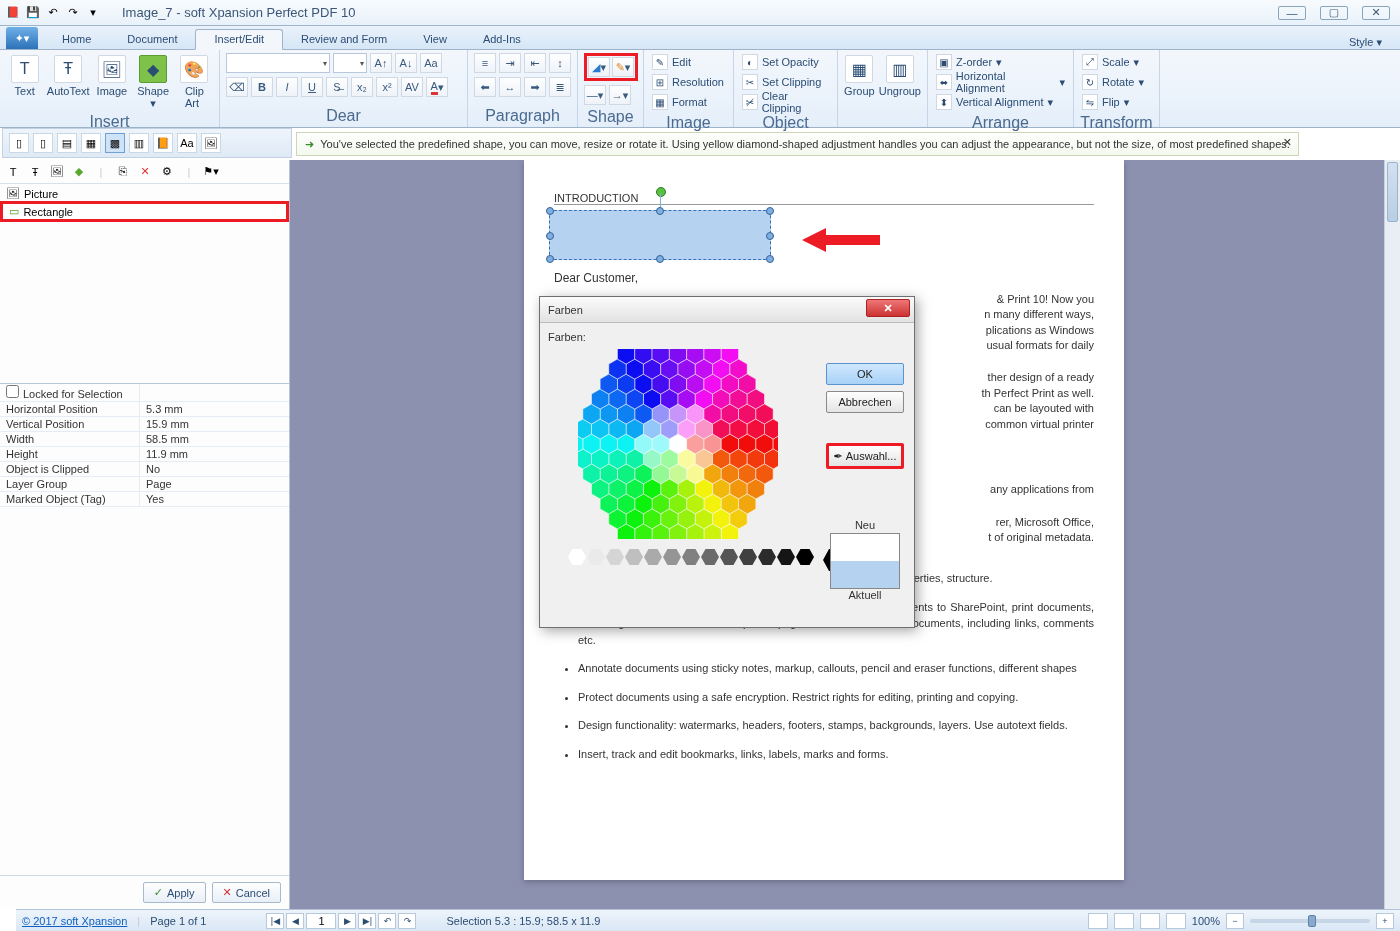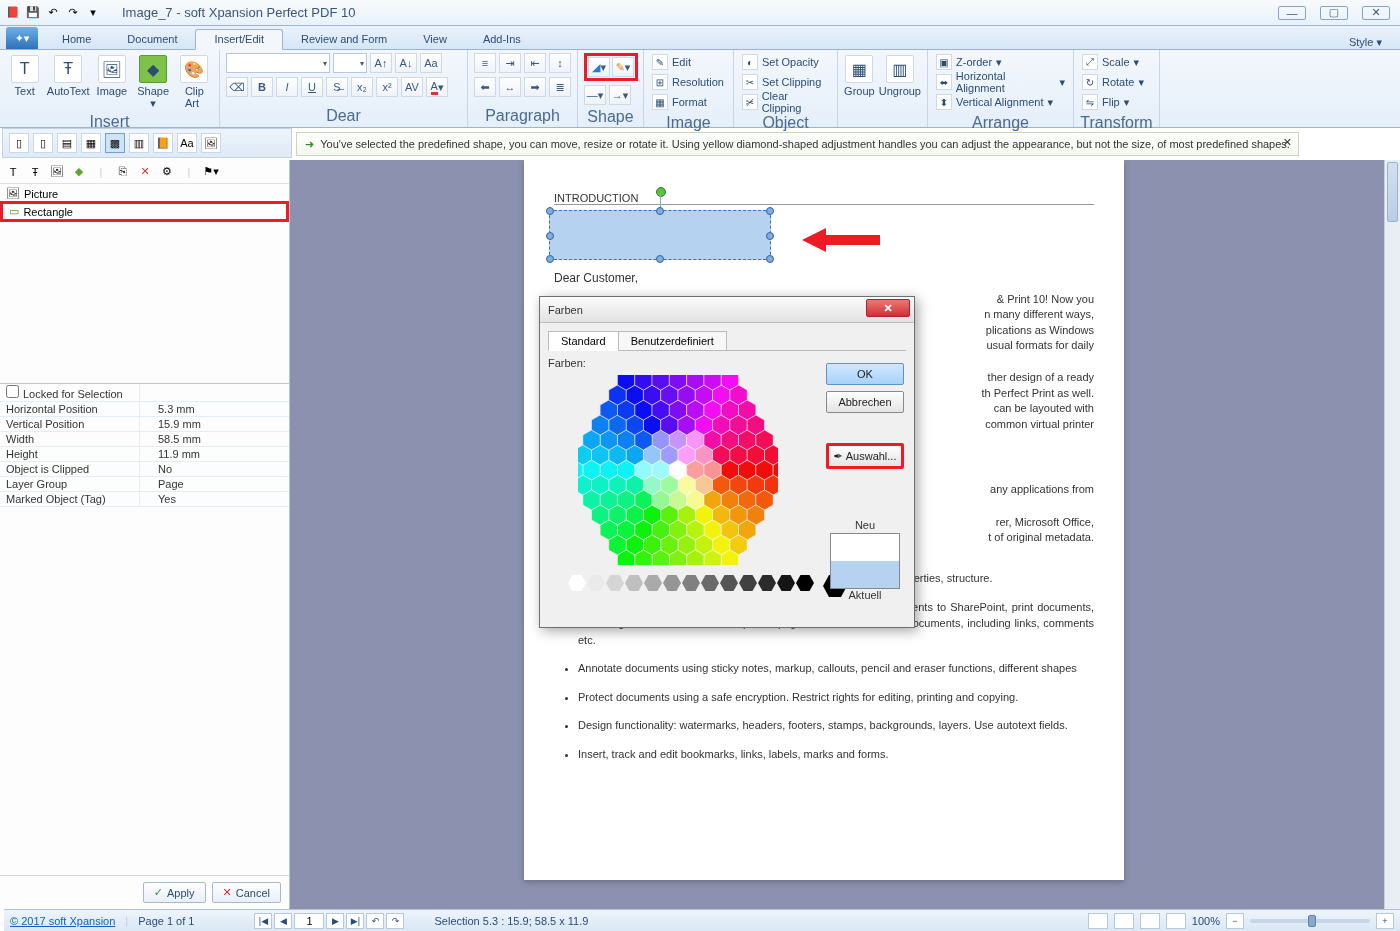--- a/index.html
+++ b/index.html
@@ -50,21 +50,21 @@
 .side-hdr{height:22px;background:linear-gradient(#eaf2fb,#d7e5f4);border-bottom:1px solid #b5c6d8;padding:3px 8px;color:#2b4d74;font-weight:600;}
 .side-tb{height:24px;border-bottom:1px solid #d6e1ec;display:flex;align-items:center;padding:0 4px;gap:4px;}
 .side-tb span{width:18px;height:18px;display:inline-flex;align-items:center;justify-content:center;border:1px solid transparent;}
 .tree{flex:0 0 200px;border-bottom:1px solid #b5c6d8;padding:2px 0;overflow:auto;}
 .tree-item{display:flex;align-items:center;gap:4px;padding:1px 6px;}
 .tree-item.sel{background:#fff;}
 .red-outline{border:3px solid #ed1c24;display:inline-block;}
 .prop-hdr{display:flex;background:linear-gradient(#f4f8fc,#e7eff8);border-bottom:1px solid #cdd9e6;}
 .prop-hdr div{flex:1;padding:3px 6px;color:#2b4d74;border-right:1px solid #cdd9e6;}
 .prop-tbl{flex:1;overflow:auto;}
-.prop-row{display:flex;border-bottom:1px solid #e6ecf3;gap:12px;}
+.prop-row{display:flex;border-bottom:1px solid #e6ecf3;}
 .prop-row div{padding:1px 6px;}
 .prop-row .pn{width:140px;border-right:1px solid #e6ecf3;color:#333;}
 .prop-row .pv{flex:1;color:#333;}
 .side-foot{height:34px;border-top:1px solid #cdd9e6;display:flex;align-items:center;justify-content:flex-end;gap:6px;padding:0 8px;}
 .sbtn{border:1px solid #a7b9cc;background:linear-gradient(#fefefe,#e8eff7);padding:3px 10px;border-radius:2px;display:flex;align-items:center;gap:4px;color:#2b4d74;}
 
 
 .canvas-wrap{flex:1;background:#8d91b0;position:relative;overflow:hidden;}
 .page{position:absolute;left:234px;top:0;width:600px;height:720px;background:#fff;box-shadow:0 2px 6px rgba(0,0,0,.25);}
 .page-hr{position:absolute;left:30px;right:30px;top:44px;border-top:1px solid #999;}
@@ -95,21 +95,21 @@
 .dlg-right{position:absolute;right:10px;top:40px;width:78px;display:flex;flex-direction:column;gap:6px;}
 .dbtn{height:22px;border:1px solid #8a8a8a;background:linear-gradient(#fefefe,#e4e4e4);border-radius:2px;display:flex;align-items:center;justify-content:center;color:#222;}
 .dbtn.primary{background:linear-gradient(#cfe8ff,#a9d1f7);border-color:#5a93cf;}
 .dbtn.hl{border:3px solid #ed1c24;height:26px;gap:3px;}
 .preview{margin-top:44px;}
 .preview .lbl{text-align:center;margin-bottom:2px;color:#333;}
 .preview .sw{width:70px;height:56px;border:1px solid #888;margin:0 auto;display:flex;flex-direction:column;}
 .preview .sw div{flex:1;}
 
 
-.status{position:absolute;left:4px;right:0;bottom:0;height:22px;background:linear-gradient(#eef4fb,#d9e7f5);border-top:1px solid #b0c3d7;display:flex;align-items:center;padding:0 6px;gap:10px;color:#2b4d74;}
+.status{position:absolute;left:16px;right:0;bottom:0;height:22px;background:linear-gradient(#eef4fb,#d9e7f5);border-top:1px solid #b0c3d7;display:flex;align-items:center;padding:0 6px;gap:10px;color:#2b4d74;}
 .status .link{color:#1060c0;text-decoration:underline;}
 .status .nav{display:flex;align-items:center;gap:2px;}
 .status .navbtn{width:18px;height:16px;border:1px solid #b6c8da;background:#fff;display:flex;align-items:center;justify-content:center;font-size:9px;}
 .status input{width:30px;height:16px;border:1px solid #b6c8da;text-align:center;}
 .status .right{margin-left:auto;display:flex;align-items:center;gap:6px;}
 .status .viewbtn{width:20px;height:16px;border:1px solid #b6c8da;background:#fff;}
 .status .slider{width:120px;height:4px;background:#c7d6e6;position:relative;border-radius:2px;}
 .status .slider .th{position:absolute;left:58px;top:-4px;width:8px;height:12px;background:#87a9cb;border:1px solid #5e82a7;border-radius:2px;}
 </style>
 </head>
@@ -450,24 +450,20 @@
     <div class="vscroll">
         <div class="thumb"></div>
       </div>
   </div>
 </div>
 
 <div class="dialog">
   <div class="dlg-title">Farben</div>
   <div class="dlg-close">✕</div>
   <div class="dlg-body">
-    <div class="dlg-tabs">
-      <div class="dlg-tab active">Standard</div>
-      <div class="dlg-tab">Benutzerdefiniert</div>
-    </div>
     <div class="dlg-lbl">Farben:</div>
     <div class="hexwheel">
       <svg width="200" height="190" viewBox="0 0 200 190" id="hexsvg">
           <polygon points="108.66025403784438,100 100,105 91.33974596215562,100 91.3397459621556,90 100,85 108.66025403784438,90" fill="#ffffff" stroke="#fff" stroke-width="0.5"></polygon>
           <polygon points="125.96025403784438,100 117.3,105 108.63974596215562,100 108.63974596215562,90 117.3,85 125.96025403784438,90" fill="hsl(0,90%,80%)" stroke="#fff" stroke-width="0.5"></polygon>
           <polygon points="117.31025403784439,114.98223948547079 108.65,119.98223948547079 99.98974596215562,114.98223948547079 99.98974596215561,104.98223948547079 108.65,99.98223948547079 117.31025403784439,104.98223948547079" fill="hsl(60,90%,80%)" stroke="#fff" stroke-width="0.5"></polygon>
           <polygon points="100.01025403784439,114.98223948547079 91.35000000000001,119.98223948547079 82.68974596215563,114.98223948547079 82.68974596215563,104.98223948547079 91.35000000000001,99.98223948547079 100.01025403784439,104.98223948547079" fill="hsl(120,90%,80%)" stroke="#fff" stroke-width="0.5"></polygon>
           <polygon points="91.36025403784438,100 82.7,105 74.03974596215562,100 74.03974596215562,90 82.7,85 91.36025403784438,90" fill="hsl(180,90%,80%)" stroke="#fff" stroke-width="0.5"></polygon>
           <polygon points="100.01025403784438,85.01776051452921 91.35,90.01776051452921 82.68974596215561,85.01776051452921 82.6897459621556,75.01776051452921 91.35,70.01776051452921 100.01025403784438,75.01776051452921" fill="hsl(240,90%,80%)" stroke="#fff" stroke-width="0.5"></polygon>
           <polygon points="117.31025403784437,85.0177605145292 108.64999999999999,90.0177605145292 99.98974596215561,85.0177605145292 99.98974596215561,75.0177605145292 108.64999999999999,70.0177605145292 117.31025403784437,75.0177605145292" fill="hsl(300,90%,80%)" stroke="#fff" stroke-width="0.5"></polygon>

